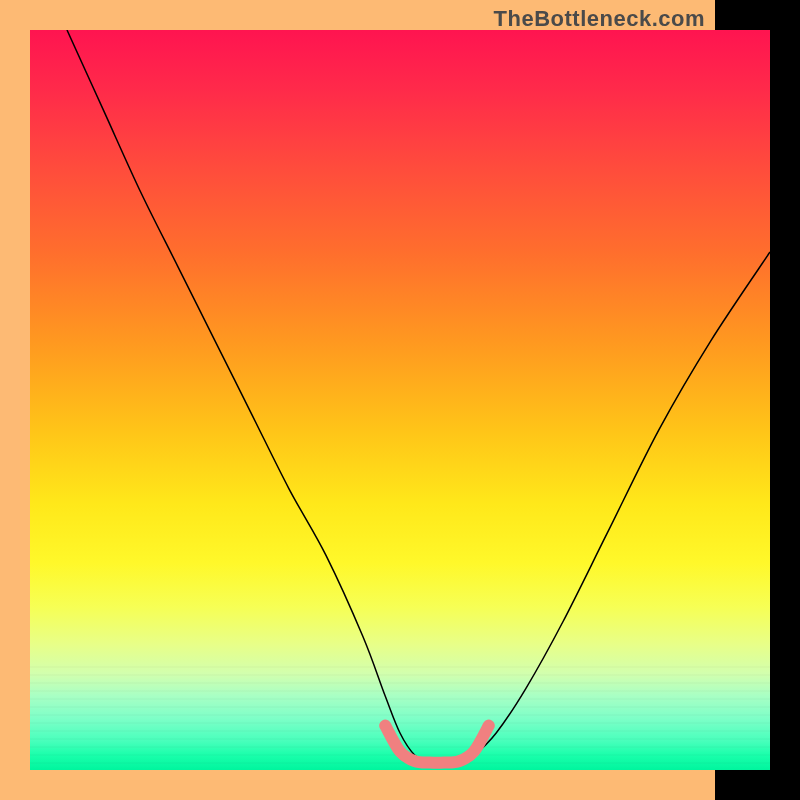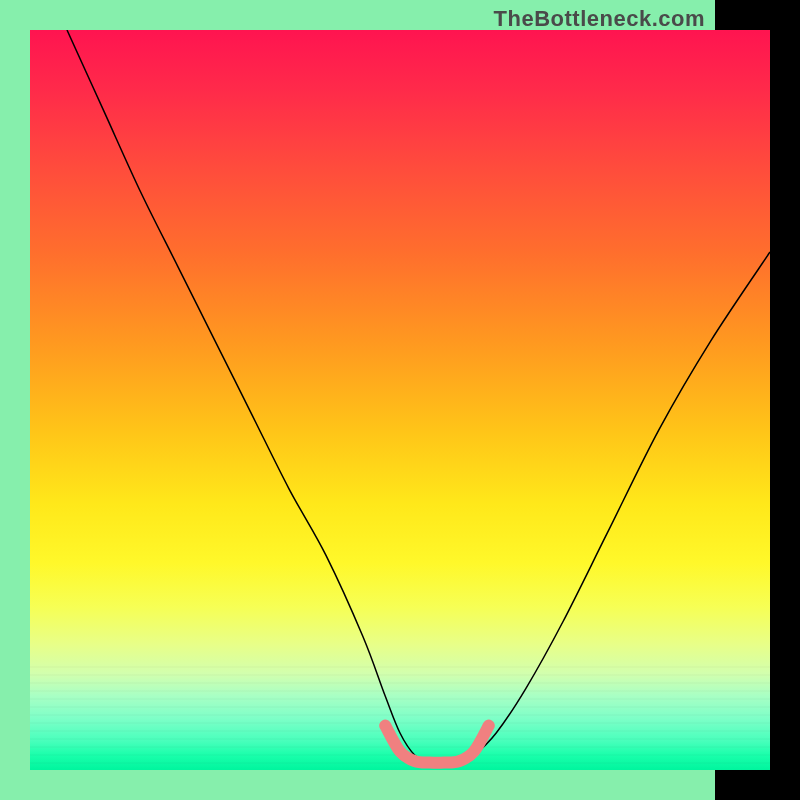--- a/index.html
+++ b/index.html
@@ -8,21 +8,21 @@
     width: 800px;
     height: 800px;
     background: #000;
     overflow: hidden;
     font-family: Arial, Helvetica, sans-serif;
   }
   .frame {
     position: relative;
     width: 715px;
     height: 800px;
-    background: #86efac;
+    background: #fdba74;
   }
   .watermark {
     position: absolute;
     top: 6px;
     right: 10px;
     color: #4a4a4a;
     font-size: 22px;
     font-weight: 600;
     letter-spacing: 0.5px;
     z-index: 5;

